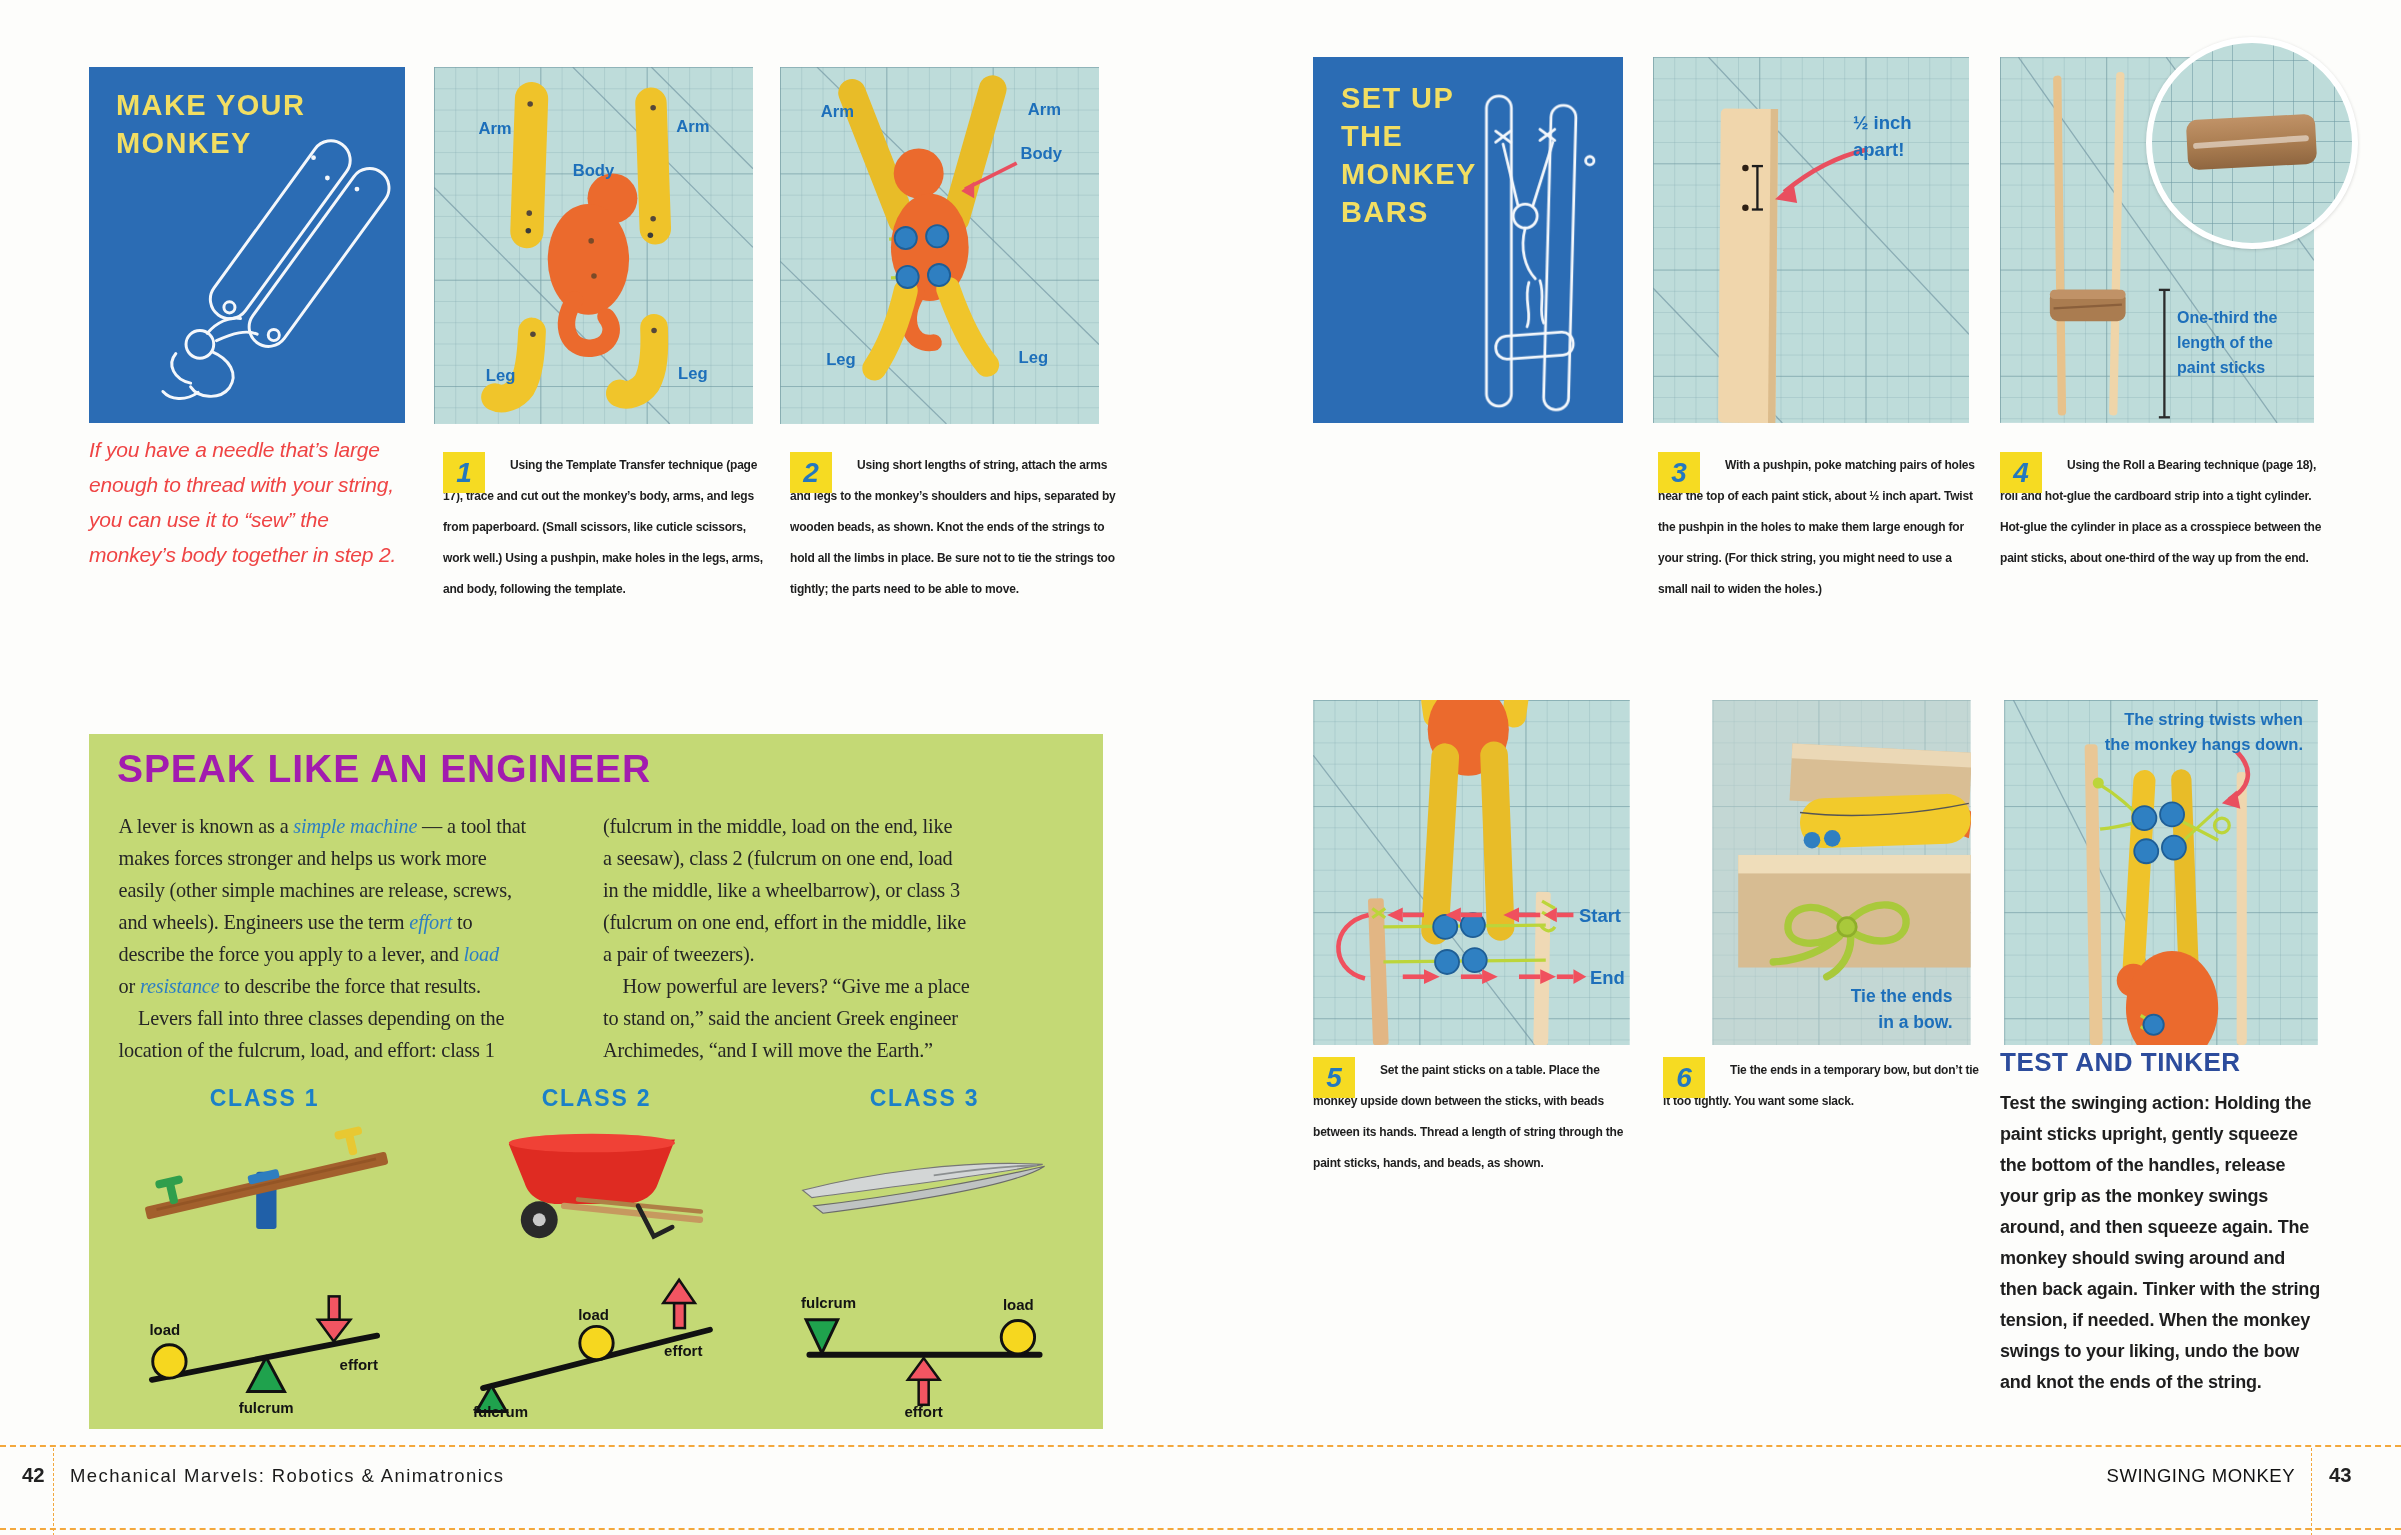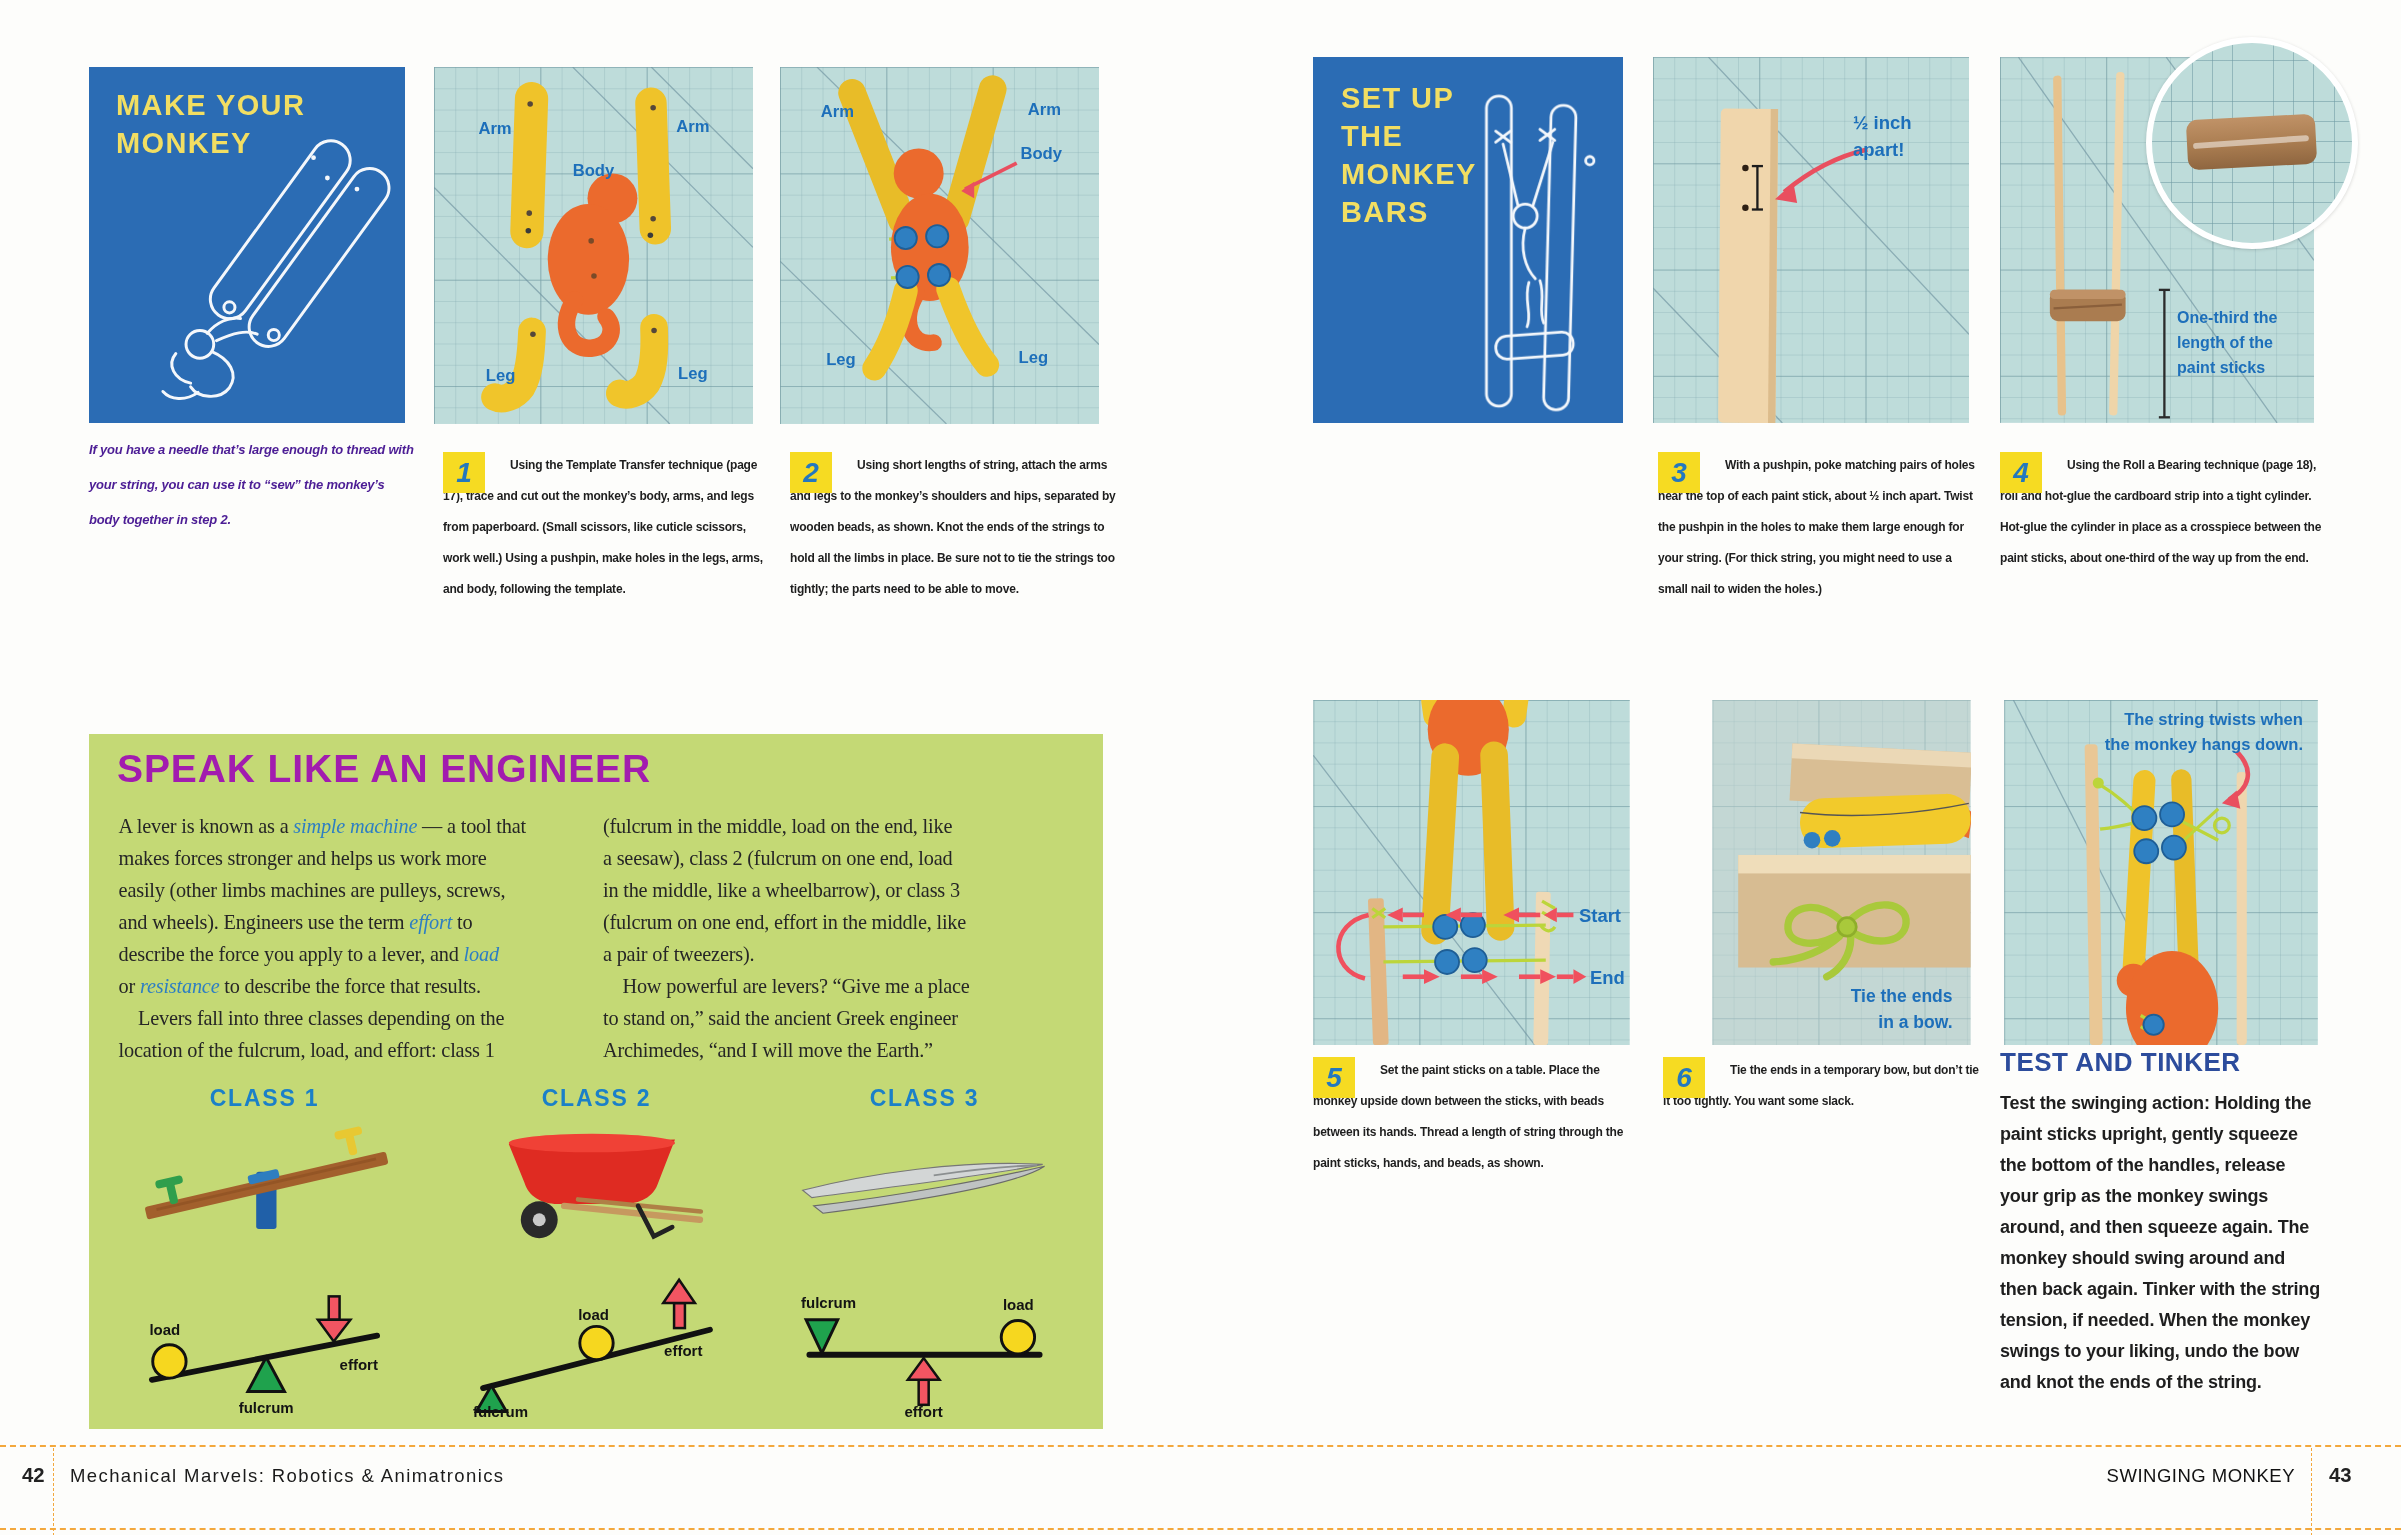--- a/index.html
+++ b/index.html
@@ -9,21 +9,21 @@
   
   .panel{background:#2B6CB4;overflow:hidden}
   .panel-title{position:absolute;white-space:pre-line;color:#F2DE62;font-weight:bold;font-size:29px;line-height:38px;letter-spacing:1.4px}
   
   .photo{position:absolute;overflow:hidden}
   .photo.ovis{overflow:visible}
   .photo svg{position:absolute;left:0;top:0}
   .svglabel{font:bold 18px "Liberation Sans",sans-serif;fill:#1D6FBA}
   .anno{position:absolute;white-space:pre-line;font-weight:bold;color:#1D6FBA;font-family:"Liberation Sans",sans-serif}
   
-  .caption{position:absolute;font-style:italic;font-weight:bold;font-size:13px;line-height:35px;color:#4c1d95;letter-spacing:-0.2px}
+  .caption{position:absolute;font-style:italic;font-weight:normal;font-size:21px;line-height:35px;color:#ef4444;letter-spacing:-0.2px}
   
   .step{position:absolute}
   .step .chip{position:absolute;left:0;top:1.8px;width:42px;height:41px;background:#F6DB22;color:#2478BE;font:italic bold 28px/41px "Liberation Sans",sans-serif;text-align:center}
   .step p{margin:0;text-indent:67px;font-weight:bold;font-size:12px;line-height:31px;color:#1E1E1E;letter-spacing:-0.2px}
   
   .greenbox{position:absolute;background:#C4D975}
   .gtitle{position:absolute;font-weight:bold;font-size:39px;letter-spacing:0.9px;color:#a21caf}
   .gcol{position:absolute;font-family:"Liberation Serif",serif;font-size:20.3px;line-height:32px;color:#262626;letter-spacing:-0.2px;white-space:nowrap}
   .gcol .em{color:#2D7EC3;font-style:italic}
   .class-h{font-weight:bold;font-size:23px;letter-spacing:1.8px;color:#1B80C8;text-align:center}
@@ -185,21 +185,21 @@
   <div class="step" style="left:790px;top:450px;width:333px">
     <span class="chip">2</span>
     <p>Using short lengths of string, attach the arms and legs to the monkey’s shoulders and hips, separated by wooden beads, as shown. Knot the ends of the strings to hold all the limbs in place. Be sure not to tie the strings too tightly; the parts need to be able to move.</p>
   </div>
 
   <div class="greenbox" style="left:89px;top:734px;width:1014px;height:695px">
     <div class="gtitle" style="left:28px;top:13px">SPEAK LIKE AN ENGINEER</div>
     <div class="gcol" style="left:29.6px;top:76px;width:399px">
         <div class="rl"><span>A lever is known as a </span><span class="em">simple machine</span><span> — a tool that</span></div>
         <div class="rl"><span>makes forces stronger and helps us work more</span></div>
-        <div class="rl"><span>easily (other limbs machines are pulleys, screws,</span></div>
+        <div class="rl"><span>easily (other simple machines are release, screws,</span></div>
         <div class="rl"><span>and wheels). Engineers use the term </span><span class="em">effort</span><span> to</span></div>
         <div class="rl"><span>describe the force you apply to a lever, and </span><span class="em">load</span></div>
         <div class="rl"><span>or </span><span class="em">resistance</span><span> to describe the force that results.</span></div>
         <div class="rl"><span>&nbsp;&nbsp;&nbsp;&nbsp;Levers fall into three classes depending on the</span></div>
         <div class="rl"><span>location of the fulcrum, load, and effort: class 1</span></div>
       </div>
     <div class="gcol" style="left:514px;top:76px;width:406px">
         <div class="rl"><span>(fulcrum in the middle, load on the end, like</span></div>
         <div class="rl"><span>a seesaw), class 2 (fulcrum on one end, load</span></div>
         <div class="rl"><span>in the middle, like a wheelbarrow), or class 3</span></div>

